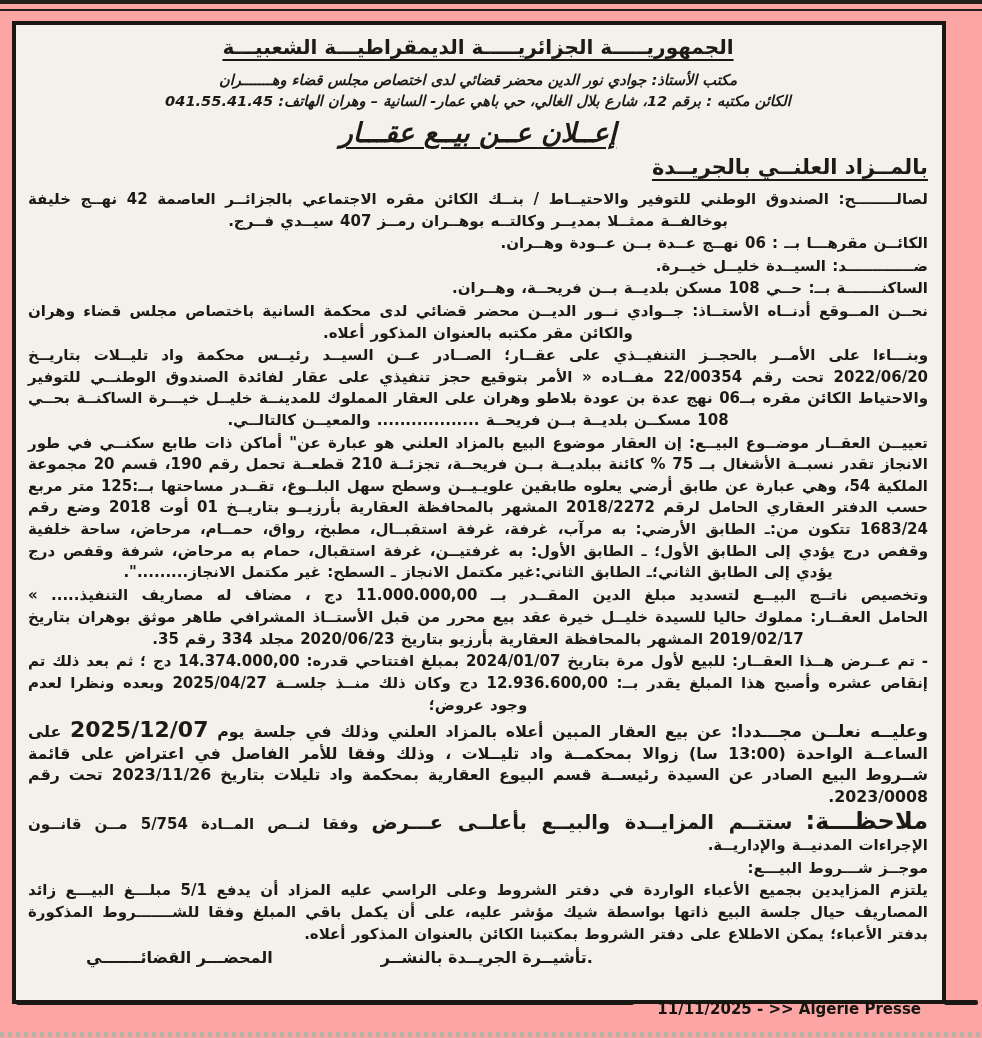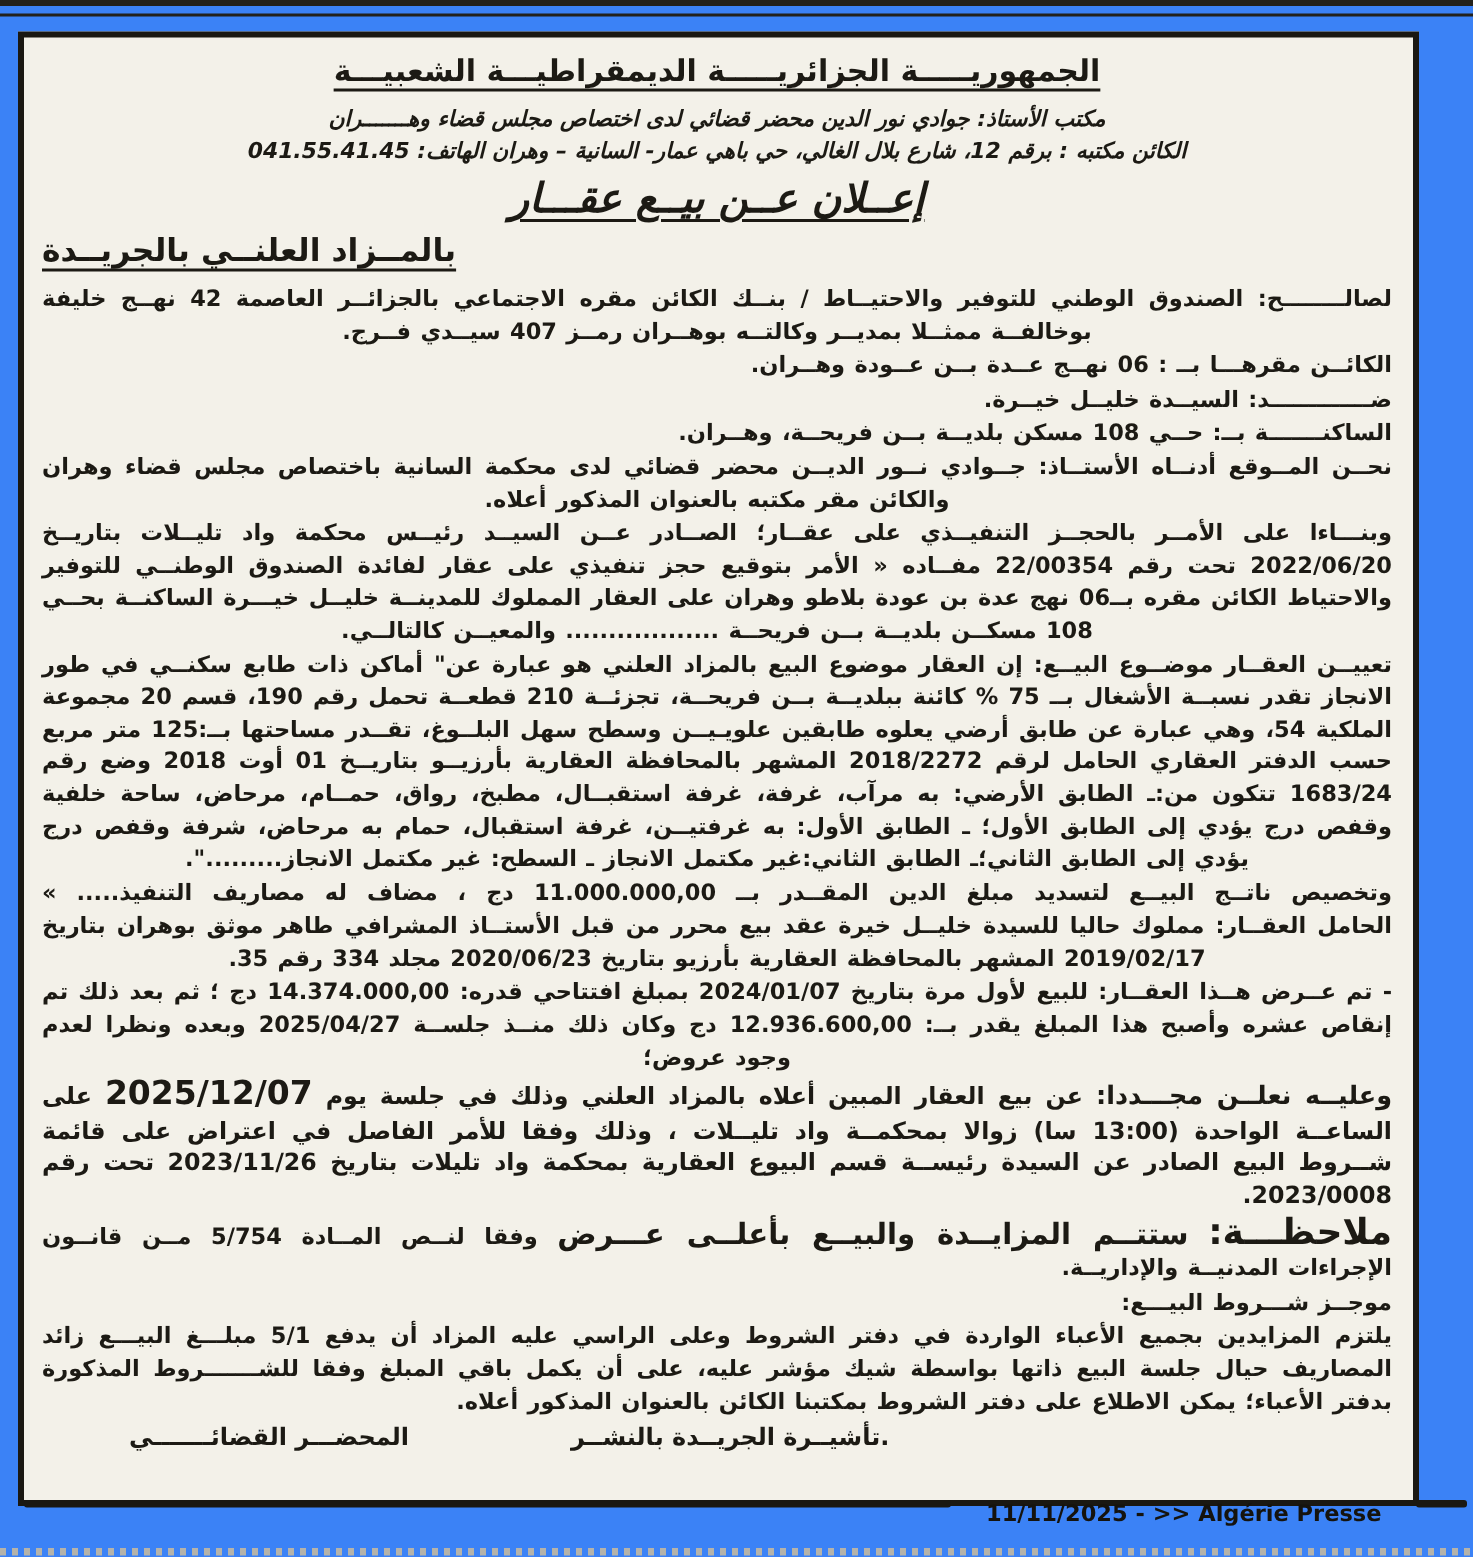--- a/index.html
+++ b/index.html
@@ -1,19 +1,19 @@
 <!DOCTYPE html>
 <html><head>
 <meta charset="utf-8">
 <style>
   html,body { margin:0; padding:0; background:#cfcdc6; }
   .page {
     position:relative;
     width:982px; height:1038px;
-    background:#3b82f6;
+    background:#fca5a5;
     font-family:"DejaVu Sans", sans-serif;
     color:#1c1a14;
     overflow:hidden;
   }
   .top-rule {
     position:absolute; top:0; left:0; right:0;
     height:5px;
     border-top:4px solid #23211b;
     border-bottom:2px solid #23211b;
   }
@@ -30,21 +30,21 @@
     text-align:center; font-weight:bold; font-size:20px;
     margin:4px 0 10px 0;
   }
   .u2 { text-decoration:underline; text-decoration-thickness:2px; text-underline-offset:5px; }
   .u  { text-decoration-thickness:1.5px; text-underline-offset:3px; }
   .office { text-align:center; font-weight:bold; font-size:14.6px; line-height:21px; margin-bottom:5px;font-style:italic; }
   .title {
     text-align:center; font-weight:bold; font-style:italic;
     font-size:27px; margin:6px 0 7px 0; letter-spacing:1px;
   }
-  .subtitle { text-align:left; font-weight:bold; font-size:21px; margin:2px 0 10px 0; letter-spacing:1px; }
+  .subtitle { text-align:right; font-weight:bold; font-size:21px; margin:2px 0 10px 0; letter-spacing:1px; }
   .para {
     margin:0 0 1px 0;
     font-size:15px; font-weight:bold;
     line-height:21.6px;
     text-align:justify; text-align-last:right;
     word-spacing:1px;
   }
   .center-last  { text-align-last:center; }
   .justify-last { text-align-last:justify; }
   .lbl { font-weight:bold; }

